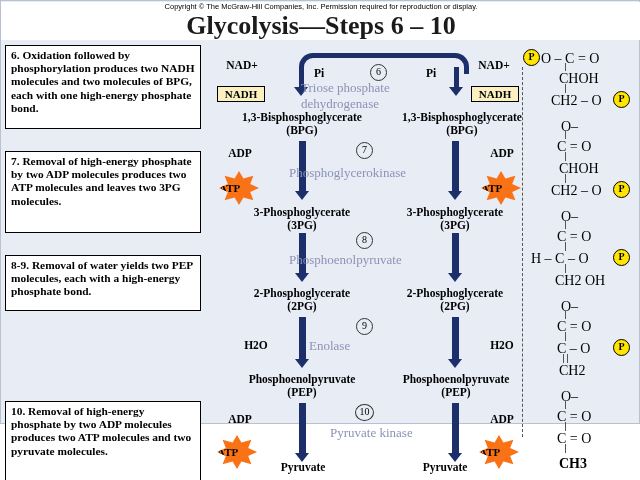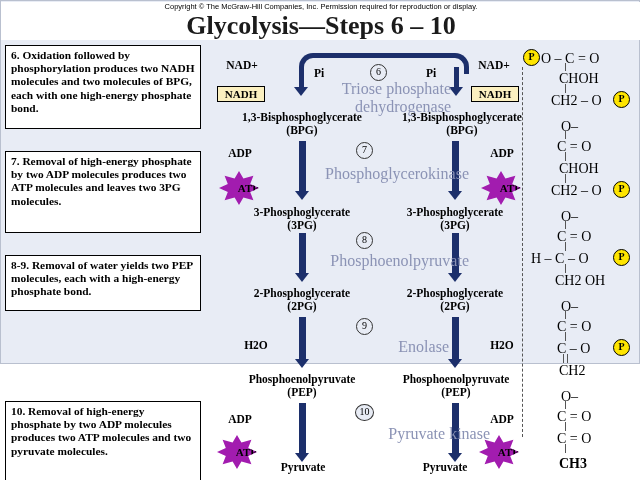--- a/index.html
+++ b/index.html
@@ -4,21 +4,21 @@
 <style>
   html,body{margin:0;padding:0;}
   body{
     width:640px;height:480px;
     background:#ffffff;
     font-family:"Liberation Serif", serif;
     overflow:hidden;
   }
   #page{
     position:relative;
-    width:640px;height:364px;
+    width:640px;height:424px;
     background:#e8ecf5;
     box-sizing:border-box;
     border:1px solid #b9c0cf;
   }
   .copyright{
     position:absolute;top:1px;left:0;width:640px;
     text-align:center;
     font-family:"Liberation Sans", sans-serif;
     font-size:7.5px;color:#000;
     background:#ffffff;
@@ -58,23 +58,23 @@
     font-size:11.5px;
     line-height:12.5px;
     color:#000;
     text-align:center;
     white-space:pre-line;
   }
   .enzyme{
     position:absolute;
     font-family:"Liberation Serif", serif;
     font-style:normal;
-    font-size:16px;
+    font-size:13px;
     color:#8b93b5;
-    text-align:right;
+    text-align:left;
     white-space:nowrap;
   }
   .stepnum{
     position:absolute;
     width:15px;height:15px;
     border:1px solid #333;
     border-radius:50%;
     background:#e8ecf5;
     font-family:"Liberation Serif", serif;
     font-size:10px;
@@ -107,23 +107,23 @@
     font-weight:bold;
     font-size:11px;
     text-align:center;
     color:#000;
     padding:1px 3px;
     box-sizing:border-box;
   }
   .star{
     position:absolute;
     width:40px;height:34px;
-    background:#a21caf;
+    background:#f97316;
     clip-path:polygon(50% 0%,61% 22%,86% 14%,78% 38%,100% 50%,78% 62%,86% 86%,61% 78%,50% 100%,39% 78%,14% 86%,22% 62%,0% 50%,22% 38%,14% 14%,39% 22%);
-    text-align:right;
+    text-align:left;
     font-family:"Liberation Serif", serif;
     font-weight:bold;
     font-size:11px;
     color:#000;
     line-height:34px;
   }
   
   #molcol{
     position:absolute;
     left:520px;top:40px;

